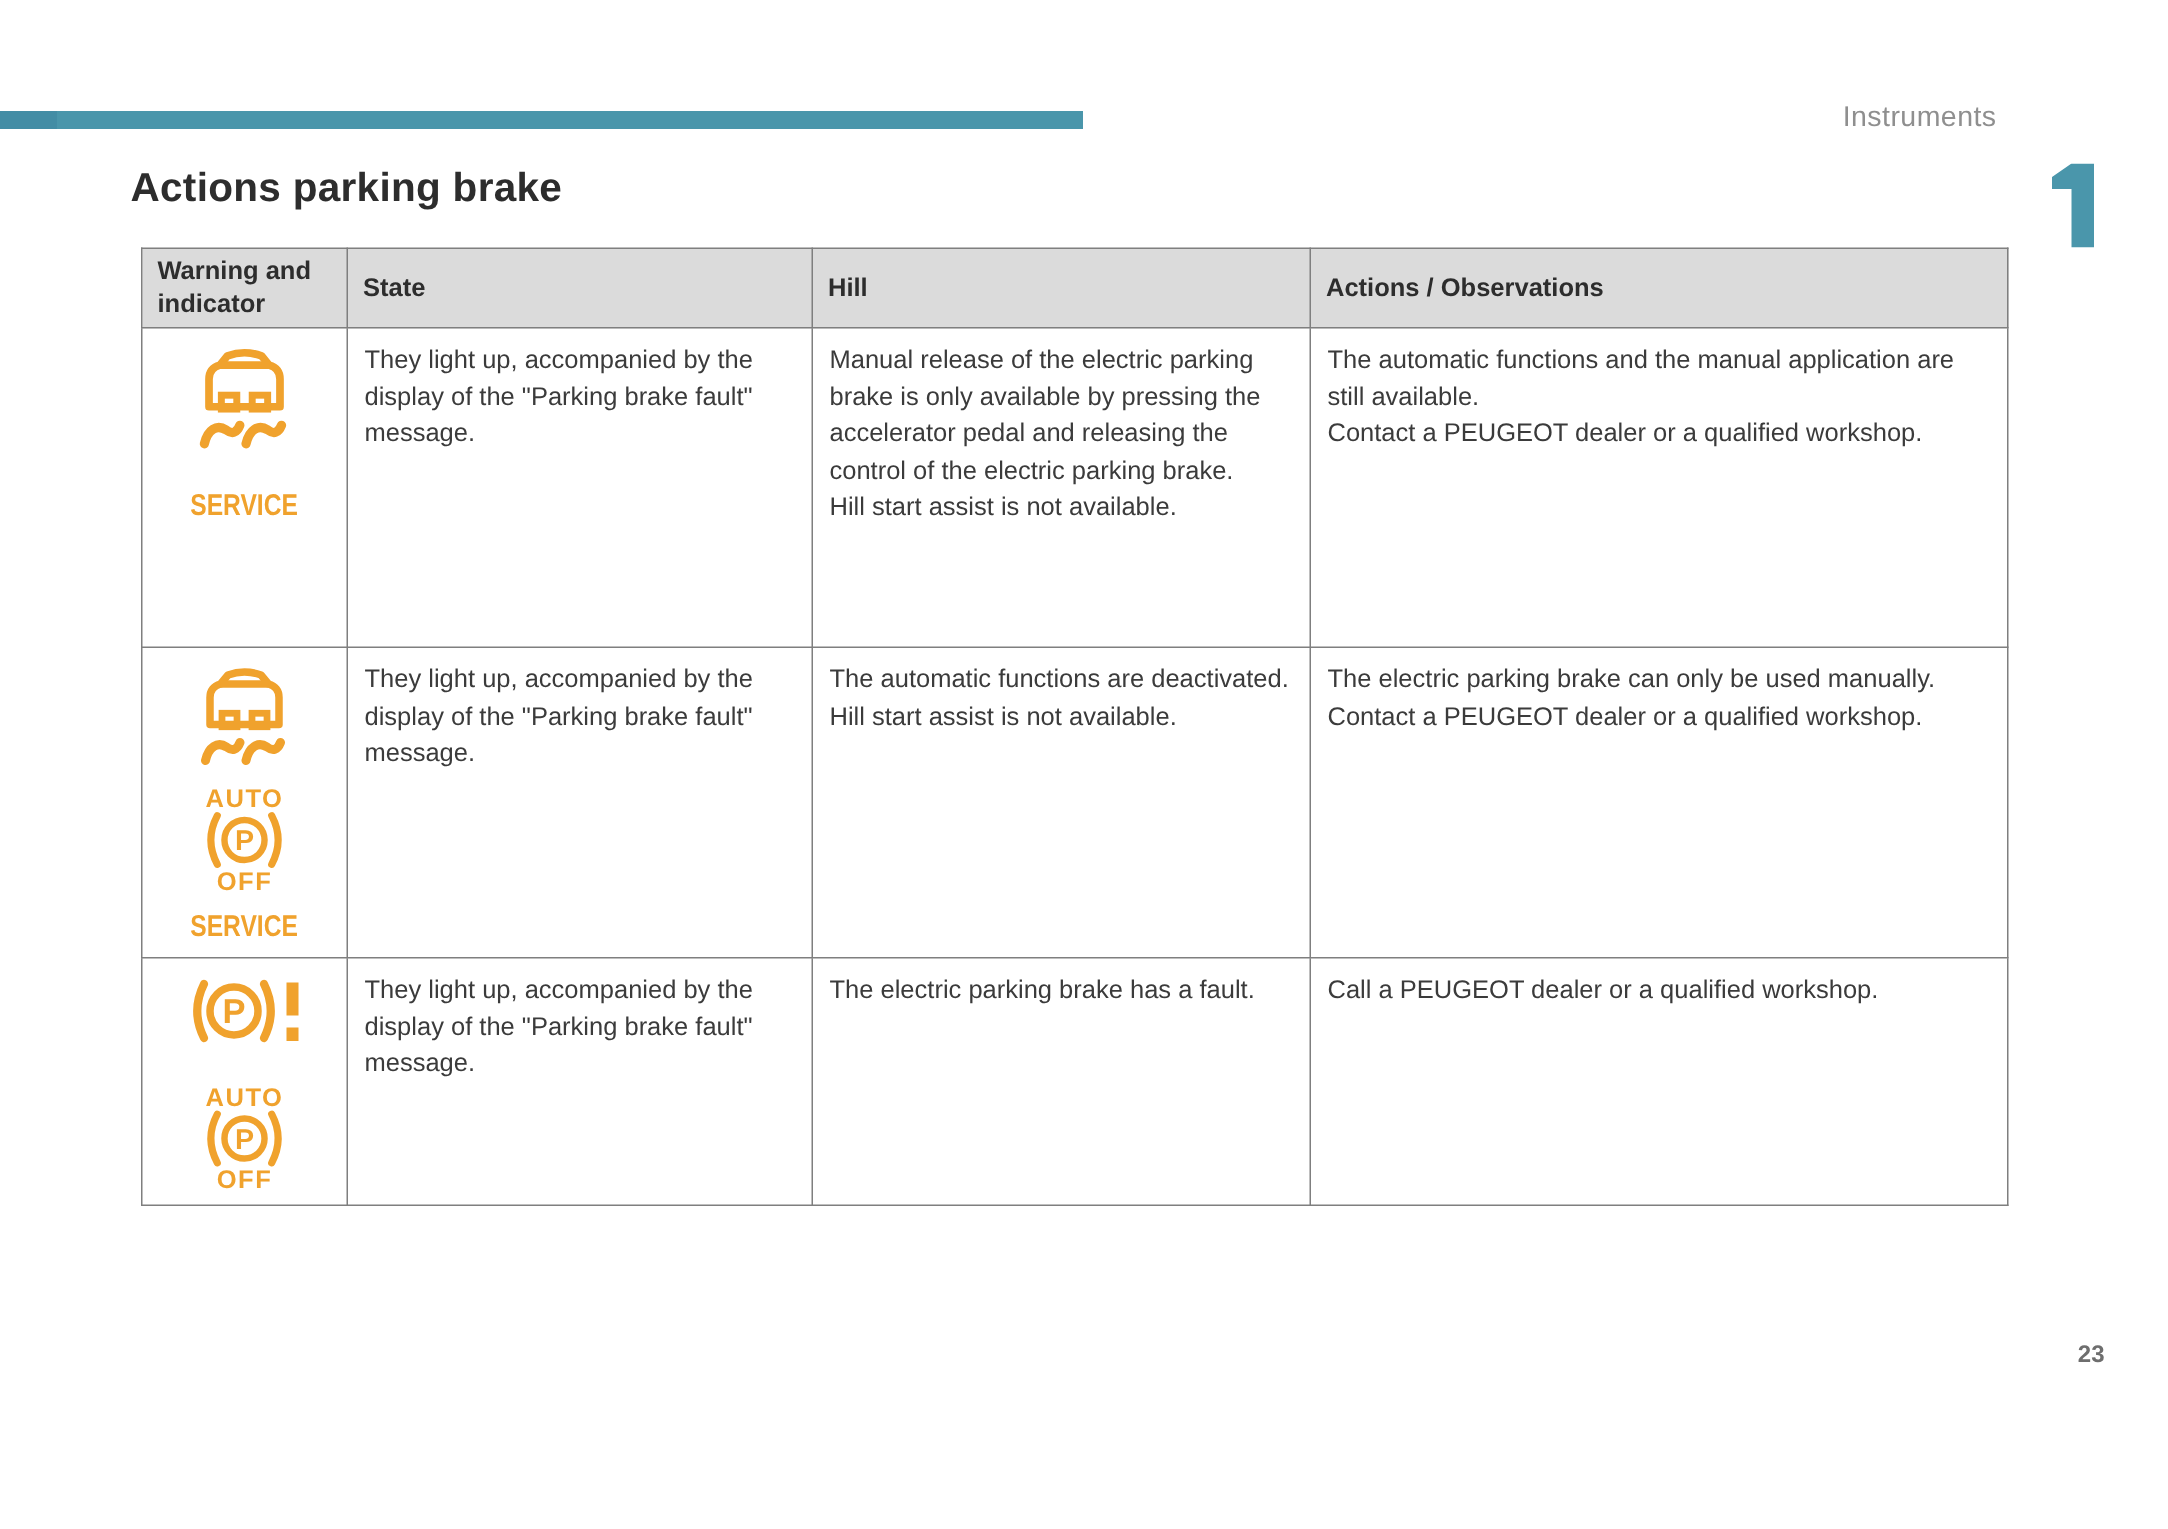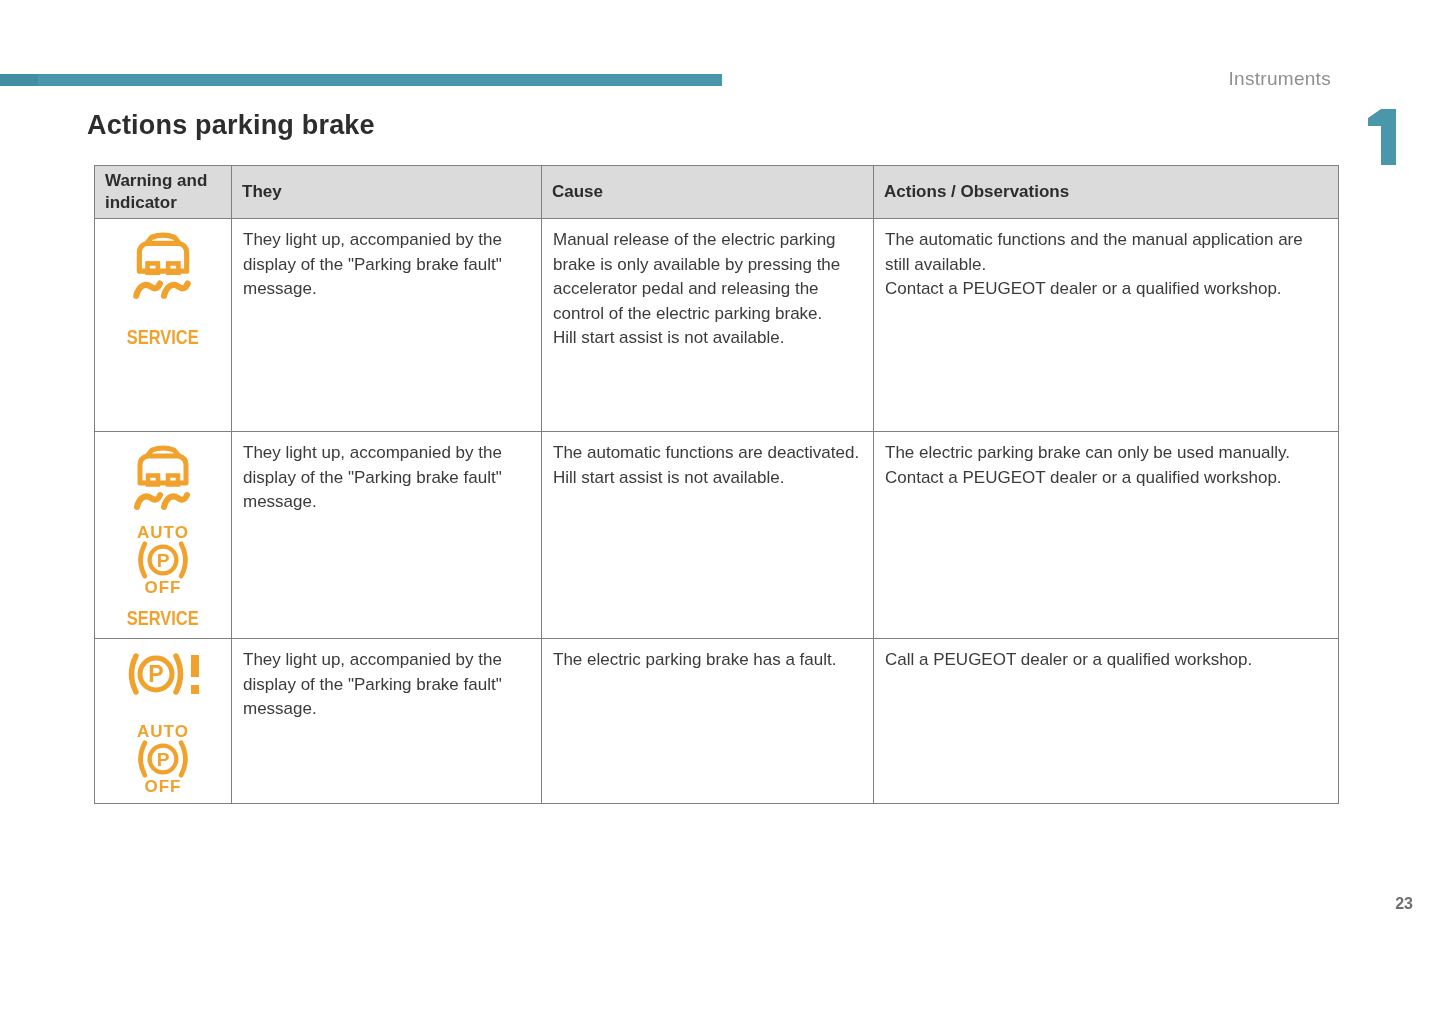--- a/index.html
+++ b/index.html
@@ -109,21 +109,21 @@
     font-size: 17px;
     line-height: 13px;
     letter-spacing: 1px;
     color: #F0A22D;
   }
   .icon-gap-sm { height: 6px; }
   .icon-gap-md { height: 14px; }
   .icon-gap-lg { height: 18px; }
   .page-number {
     position: absolute;
-    right: 32px; bottom: 44px;
+    right: 42px; bottom: 44px;
     font-size: 16px;
     font-weight: 700;
     color: #6e6e6e;
   }
 </style>
 </head>
 <body>
 
 <div class="page">
 
@@ -142,22 +142,22 @@
   <table class="info-table">
     <colgroup>
       <col class="col-ind">
         <col class="col-state">
         <col class="col-cause">
         <col class="col-act">
     </colgroup>
     <thead>
       <tr>
         <th>Warning and indicator</th>
-        <th>They</th>
-        <th>Cause</th>
+        <th>State</th>
+        <th>Hill</th>
         <th>Actions / Observations</th>
       </tr>
     </thead>
     <tbody>
 
       <tr class="row-1">
         <td class="indicator-cell">
           <div class="ind-stack">
             <span>
               <svg width="66" height="72" viewBox="0 0 64 70" fill="none" stroke="#F0A22D">

